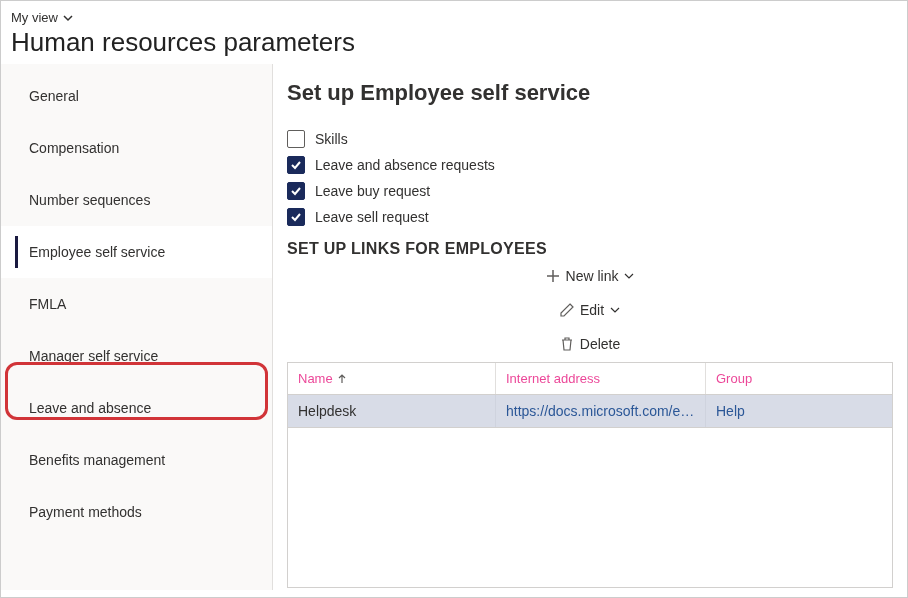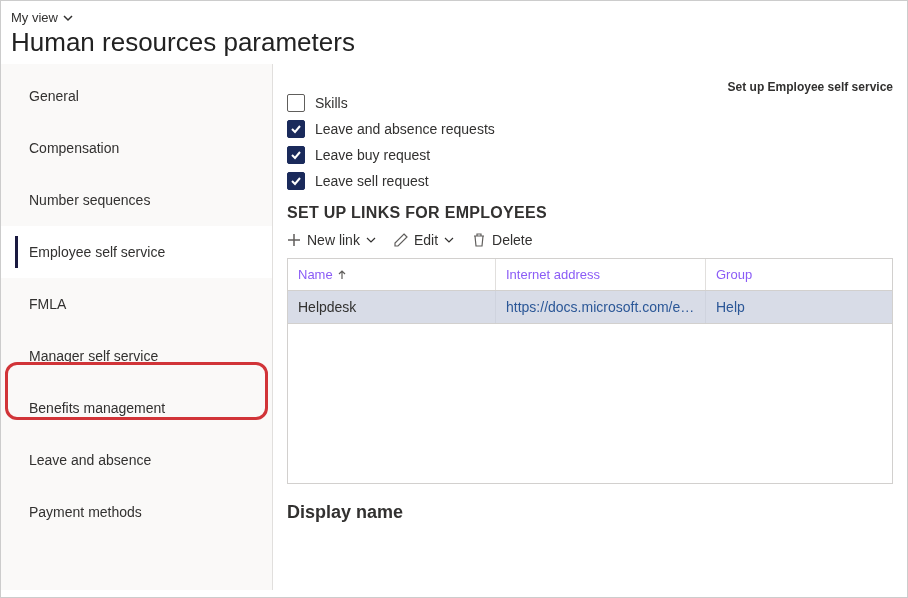--- a/index.html
+++ b/index.html
@@ -69,24 +69,23 @@
     top: 298px;
     height: 58px;
     pointer-events: none;
   }
   .main {
     flex: 1;
     padding: 16px 14px 10px 14px;
     overflow: hidden;
   }
   .section-title {
-    font-size: 12px;
+    font-size: 22px;
     font-weight: 600;
-    margin-bottom: 0;
-    text-align: right;
+    margin-bottom: 24px;
   }
   .checkbox-row {
     display: flex;
     align-items: center;
     margin-bottom: 8px;
     cursor: pointer;
   }
   .checkbox {
     width: 18px;
     height: 18px;
@@ -108,20 +107,21 @@
     font-weight: 700;
     letter-spacing: 0.3px;
     margin-top: 14px;
     margin-bottom: 10px;
   }
   .toolbar {
     display: flex;
     align-items: center;
     gap: 18px;
     margin-bottom: 10px;
+    flex-direction: column;
   }
   .tool-btn {
     display: inline-flex;
     align-items: center;
     font-size: 14px;
     color: #323130;
     cursor: pointer;
     gap: 6px;
   }
   .tool-btn svg { stroke: #605e5c; }
@@ -131,21 +131,21 @@
     width: 100%;
   }
   .thead {
     display: flex;
     background: #fff;
     border-bottom: 1px solid #d2d0ce;
   }
   .th {
     padding: 8px 10px;
     font-size: 13px;
-    color: #8b5cf6;
+    color: #ec4899;
     border-right: 1px solid #e1dfdd;
     display: flex;
     align-items: center;
     gap: 4px;
   }
   .th:last-child { border-right: none; }
   .trow {
     display: flex;
     background: #d8dce7;
     border-bottom: 1px solid #d2d0ce;
@@ -188,22 +188,22 @@
 </div>
 
 <div class="content">
   <div class="sidebar">
     <div class="sidebar-item"><span>General</span></div>
     <div class="sidebar-item"><span>Compensation</span></div>
     <div class="sidebar-item"><span>Number sequences</span></div>
     <div class="sidebar-item selected"><span>Employee self service</span></div>
     <div class="sidebar-item"><span>FMLA</span></div>
     <div class="sidebar-item"><span>Manager self service</span></div>
+    <div class="sidebar-item"><span>Leave and absence</span></div>
     <div class="sidebar-item"><span>Benefits management</span></div>
-    <div class="sidebar-item"><span>Leave and absence</span></div>
     <div class="sidebar-item"><span>Payment methods</span></div>
     <div class="highlight-ring"></div>
   </div>
 
   <div class="main">
     <div class="section-title">Set up Employee self service</div>
 
     <div class="checkbox-row">
       <span class="checkbox"></span>
       <span>Skills</span>

